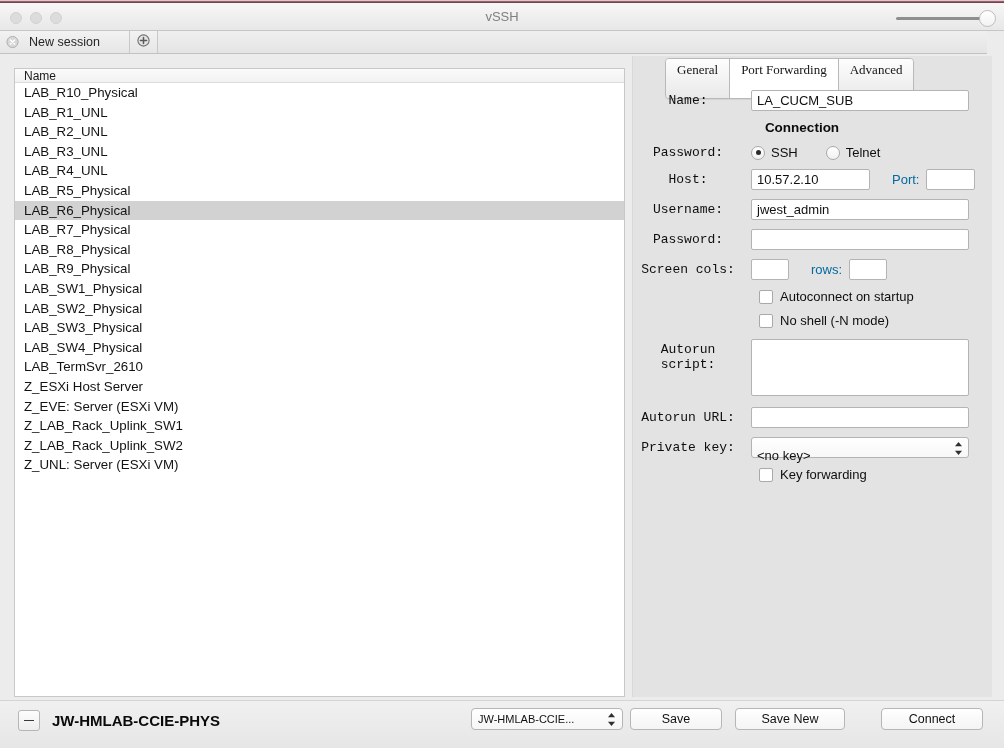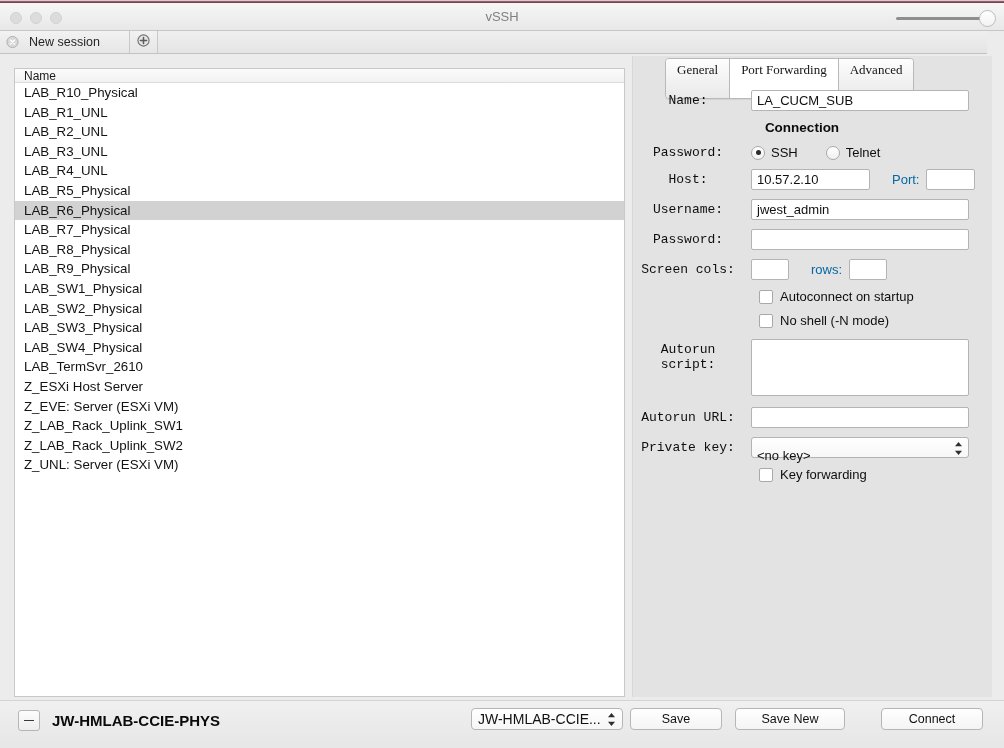--- a/index.html
+++ b/index.html
@@ -295,21 +295,21 @@
     height: 21px; line-height: 21px;
     font-size: 15px; font-weight: bold;
     color: #0a0a0a;
   }
   .group-select {
     position: absolute; left: 471px; top: 7px;
     width: 152px; height: 22px;
     background: linear-gradient(to bottom, #ffffff 0%, #f6f6f6 100%);
     border: 1px solid #b6b6b6;
     border-radius: 4px;
-    font-size: 14px; color: #111111;
+    font-size: 11px; color: #111111;
     padding: 0 6px; line-height: 21px;
     white-space: nowrap; overflow: hidden;
   }
   .group-select .stepper { right: 6px; top: 2px; }
   .btn {
     position: absolute; top: 7px;
     height: 22px;
     background: linear-gradient(to bottom, #ffffff 0%, #f4f4f4 100%);
     border: 1px solid #b6b6b6;
     border-radius: 4px;

